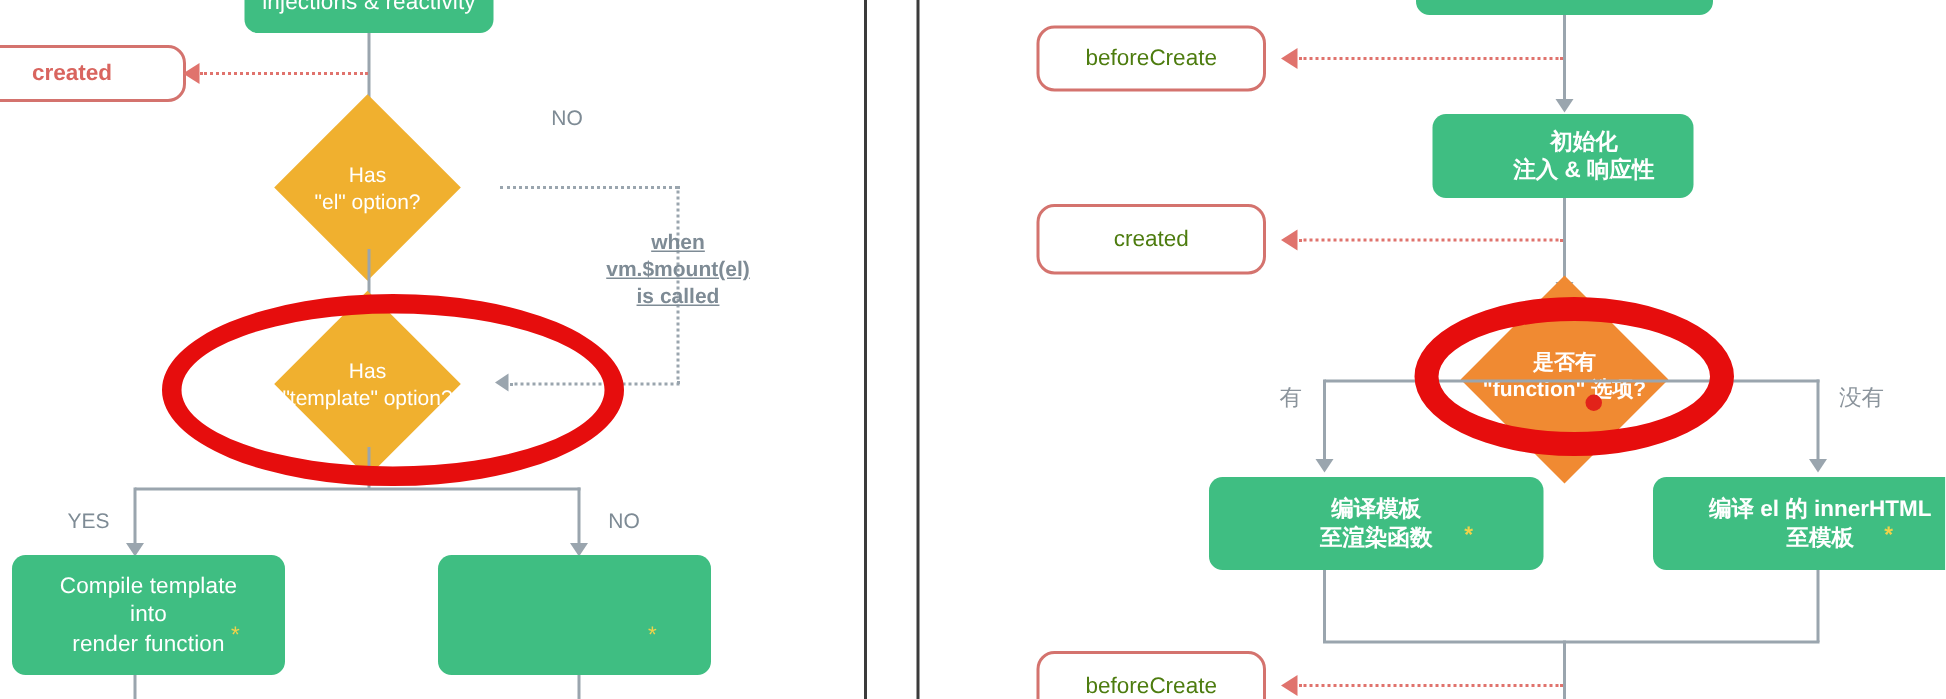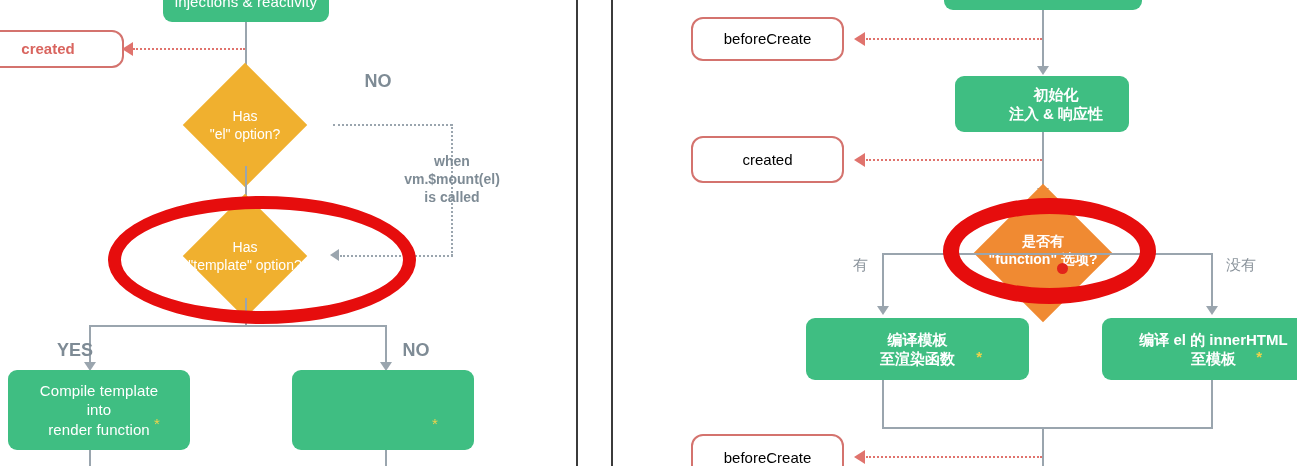--- a/index.html
+++ b/index.html
@@ -54,21 +54,21 @@
     border:2px solid #d4736e;
     border-radius:12px;
     color:#d9655f;
     font-size:15px;
     font-weight:700;
   }
   .hook-cn{
     background:#ffffff;
     border:2px solid #d4736e;
     border-radius:12px;
-    color:#000000;
+    color:#4d7c0f;
     font-size:15px;
     font-weight:400;
   }
 
   
   .diamond{position:absolute;}
   .diamond .shape{
     position:absolute;inset:0;
     transform:rotate(45deg);
   }
@@ -116,22 +116,22 @@
   }
   .dotted-gray-v{
     position:absolute;width:0;
     border-left:2px dotted #9aa5ae;
   }
 
   
   .caption{
     position:absolute;
     color:#7e8b95;
-    font-size:18px;
-    font-weight:700;
+    font-size:14px;
+    font-weight:400;
     white-space:pre-line;
     text-align:center;
     line-height:1.25;
   }
   .caption-cn{
     position:absolute;
     color:#8b949c;
     font-size:15px;
     font-weight:400;
     white-space:nowrap;
@@ -191,41 +191,41 @@
       <div class="label">Has
 "el" option?</div>
     </div>
 
     <div class="caption" style="left:358px;top:70px;width:40px;">NO</div>
     <div class="dotted-gray" style="left:333px;top:124px;width:119px;"></div>
     <div class="dotted-gray-v" style="left:451px;top:124px;height:132px;"></div>
     <div class="dotted-gray" style="left:340px;top:255px;width:113px;"></div>
     <div class="arrow-left-gray" style="left:330px;top:249px;"></div>
 
-    <div class="note" style="left:372px;top:152px;width:160px;">when
+    <div class="note" style="left:372px;top:152px;width:160px;text-decoration:underline;">when
 vm.$mount(el)
 is called</div>
 
     <div class="vline" style="left:245px;top:166px;height:42px;"></div>
     <div class="arrow-down" style="left:240px;top:202px;"></div>
 
     <div class="diamond amber" style="left:146px;top:212px;width:198px;height:88px;">
       <div class="shape" style="left:55px;top:0px;width:88px;height:88px;"></div>
       <div class="label">Has
 "template" option?</div>
     </div>
 
     <div class="vline" style="left:245px;top:298px;height:28px;"></div>
     <div class="hline" style="left:90px;top:325px;width:297px;"></div>
     <div class="vline" style="left:89px;top:325px;height:44px;"></div>
     <div class="arrow-down" style="left:84px;top:362px;"></div>
     <div class="vline" style="left:385px;top:325px;height:44px;"></div>
     <div class="arrow-down" style="left:380px;top:362px;"></div>
 
-    <div class="caption" style="left:52px;top:339px;width:46px;">YES</div>
+    <div class="caption" style="left:36px;top:339px;width:46px;">YES</div>
     <div class="caption" style="left:396px;top:339px;width:40px;">NO</div>
 
     <div class="node green" style="left:8px;top:370px;width:182px;height:80px;flex-direction:column;">
       <span>Compile template
 into
 render function</span>
       <span class="star" style="position:absolute;right:30px;bottom:17px;">*</span>
     </div>
     <div class="node green" style="left:292px;top:370px;width:182px;height:80px;flex-direction:column;">
       <span class="star" style="position:absolute;right:36px;bottom:17px;">*</span>

